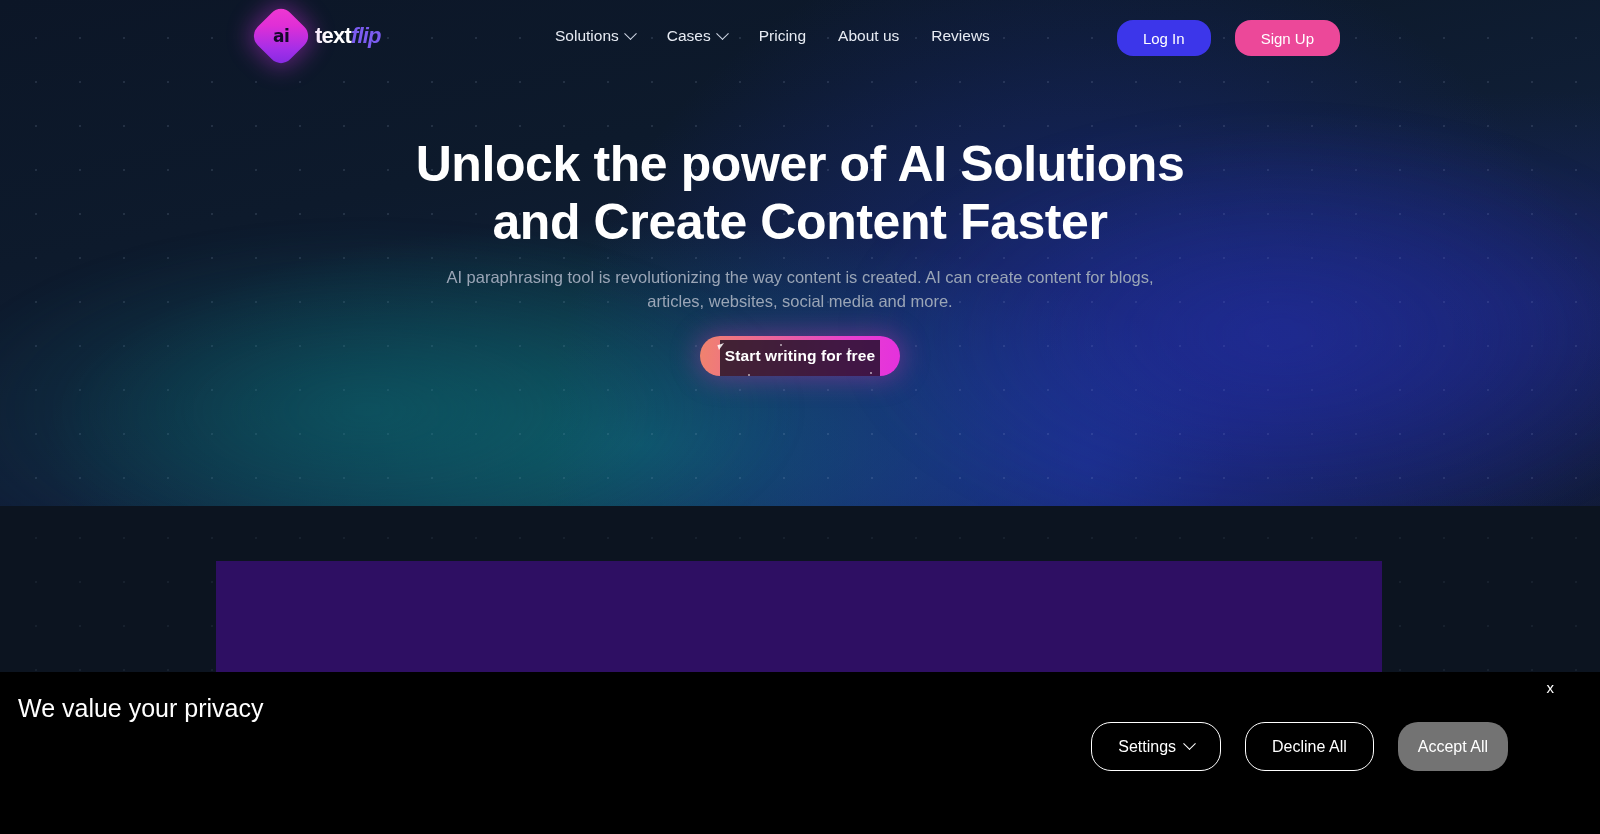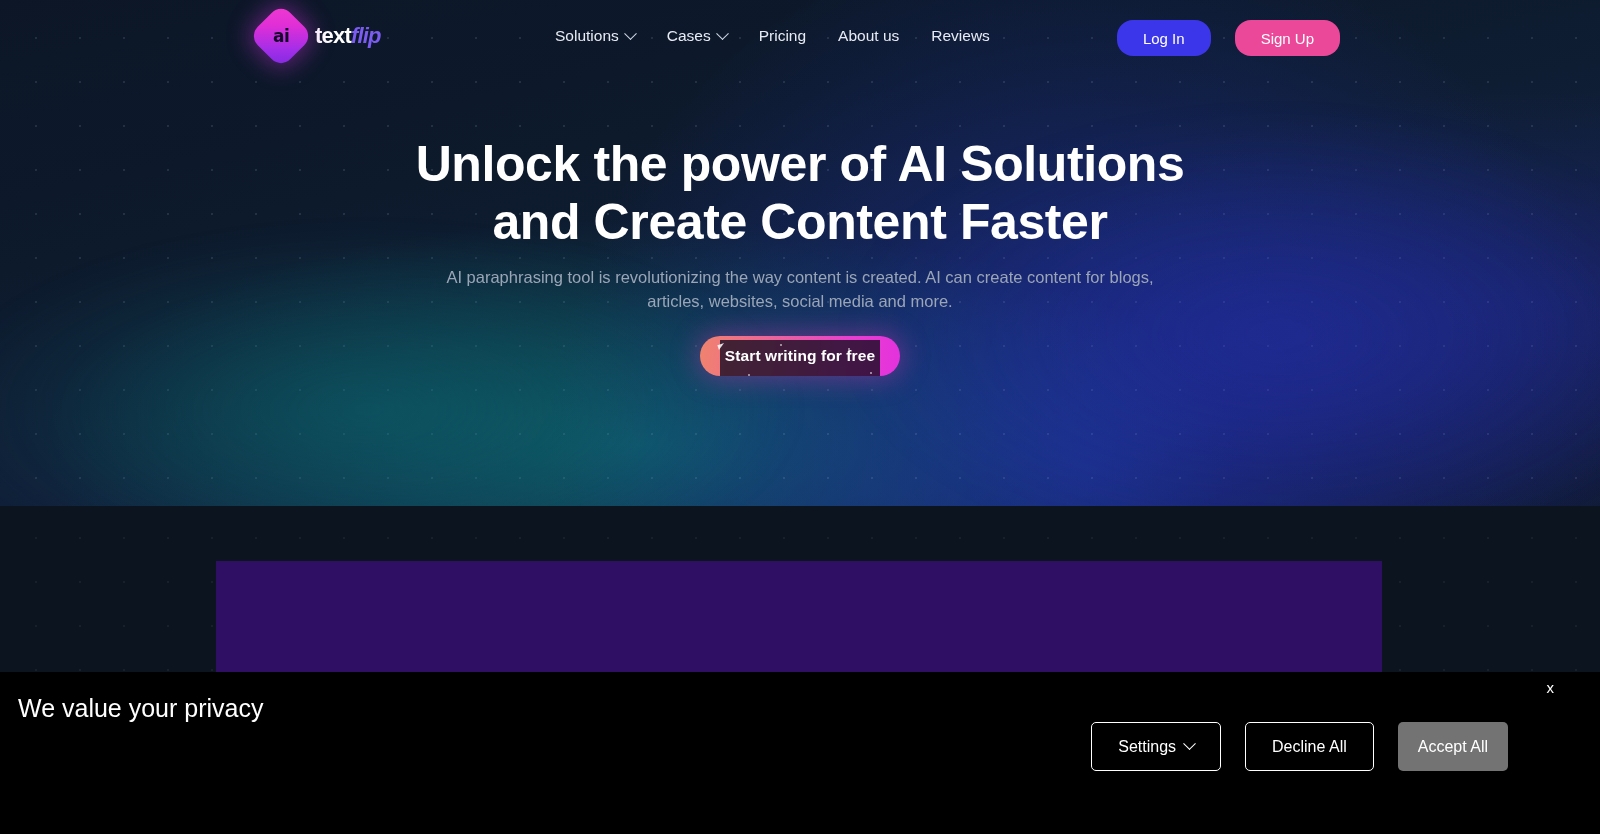--- a/index.html
+++ b/index.html
@@ -133,21 +133,21 @@
     position:absolute; left:0; bottom:0; width:1600px; height:162px;
     background:#000000; z-index:60;
   }
   .cookie-title { position:absolute; left:18px; top:22px; font-size:25px; color:#ffffff; font-weight:400; }
   .cookie-text {
     position:absolute; left:18px; top:64px; width:1075px;
     font-size:15.5px; line-height:1.55; color:#f2f2f2;
   }
   .cookie-actions { position:absolute; right:92px; top:50px; display:flex; align-items:center; gap:24px; }
   .ck-btn {
-    height:49px; border-radius:5px; font-size:16px; cursor:pointer; font-family:inherit;
+    height:49px; border-radius:20px; font-size:16px; cursor:pointer; font-family:inherit;
     display:flex; align-items:center; justify-content:center; gap:9px; white-space:nowrap;
   }
   .ck-outline { background:transparent; border:1.4px solid #ffffff; color:#ffffff; padding:0 26px; }
   .ck-solid { background:#737373; border:none; color:#ffffff; padding:0 20px; }
   .ck-chev { display:inline-block; width:9px; height:9px; border-right:1.6px solid #ffffff; border-bottom:1.6px solid #ffffff; transform:rotate(45deg) translate(-2px,-2px); }
   .cookie-close {
     position:absolute; right:46px; top:8px; font-size:15px; color:#ffffff;
     cursor:pointer; background:none; border:none; font-family:inherit; line-height:1;
   }
 </style>

